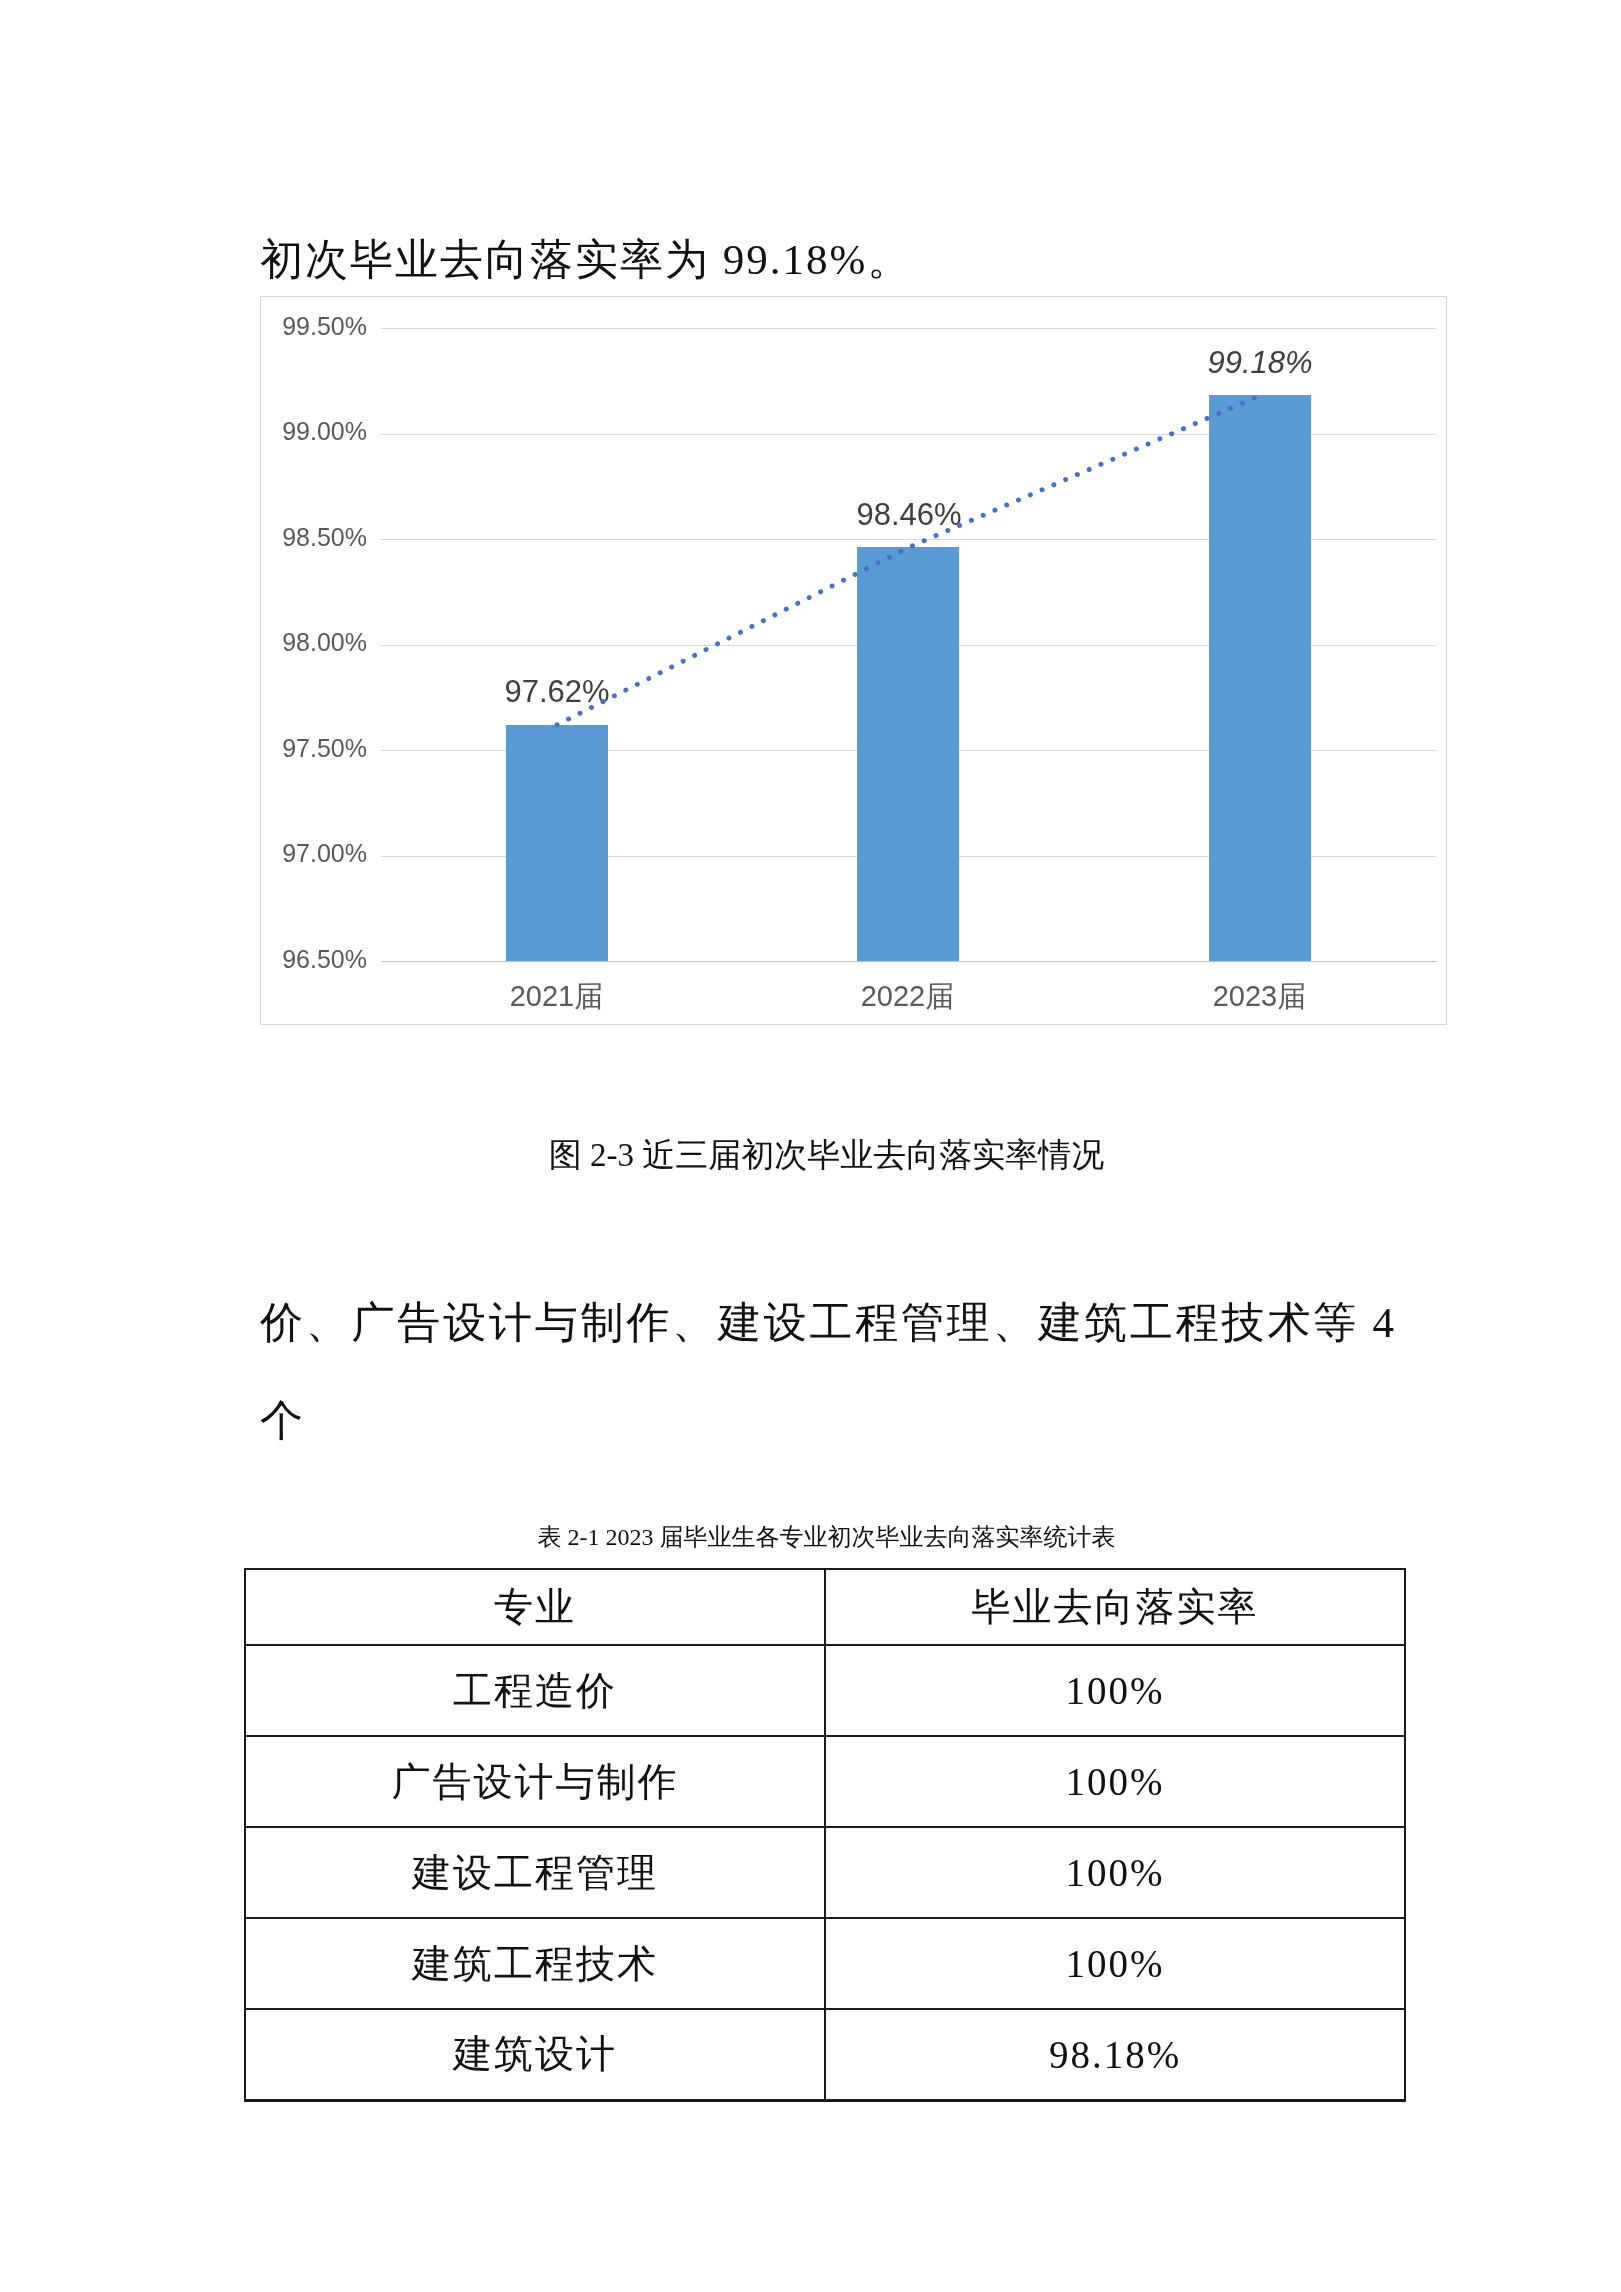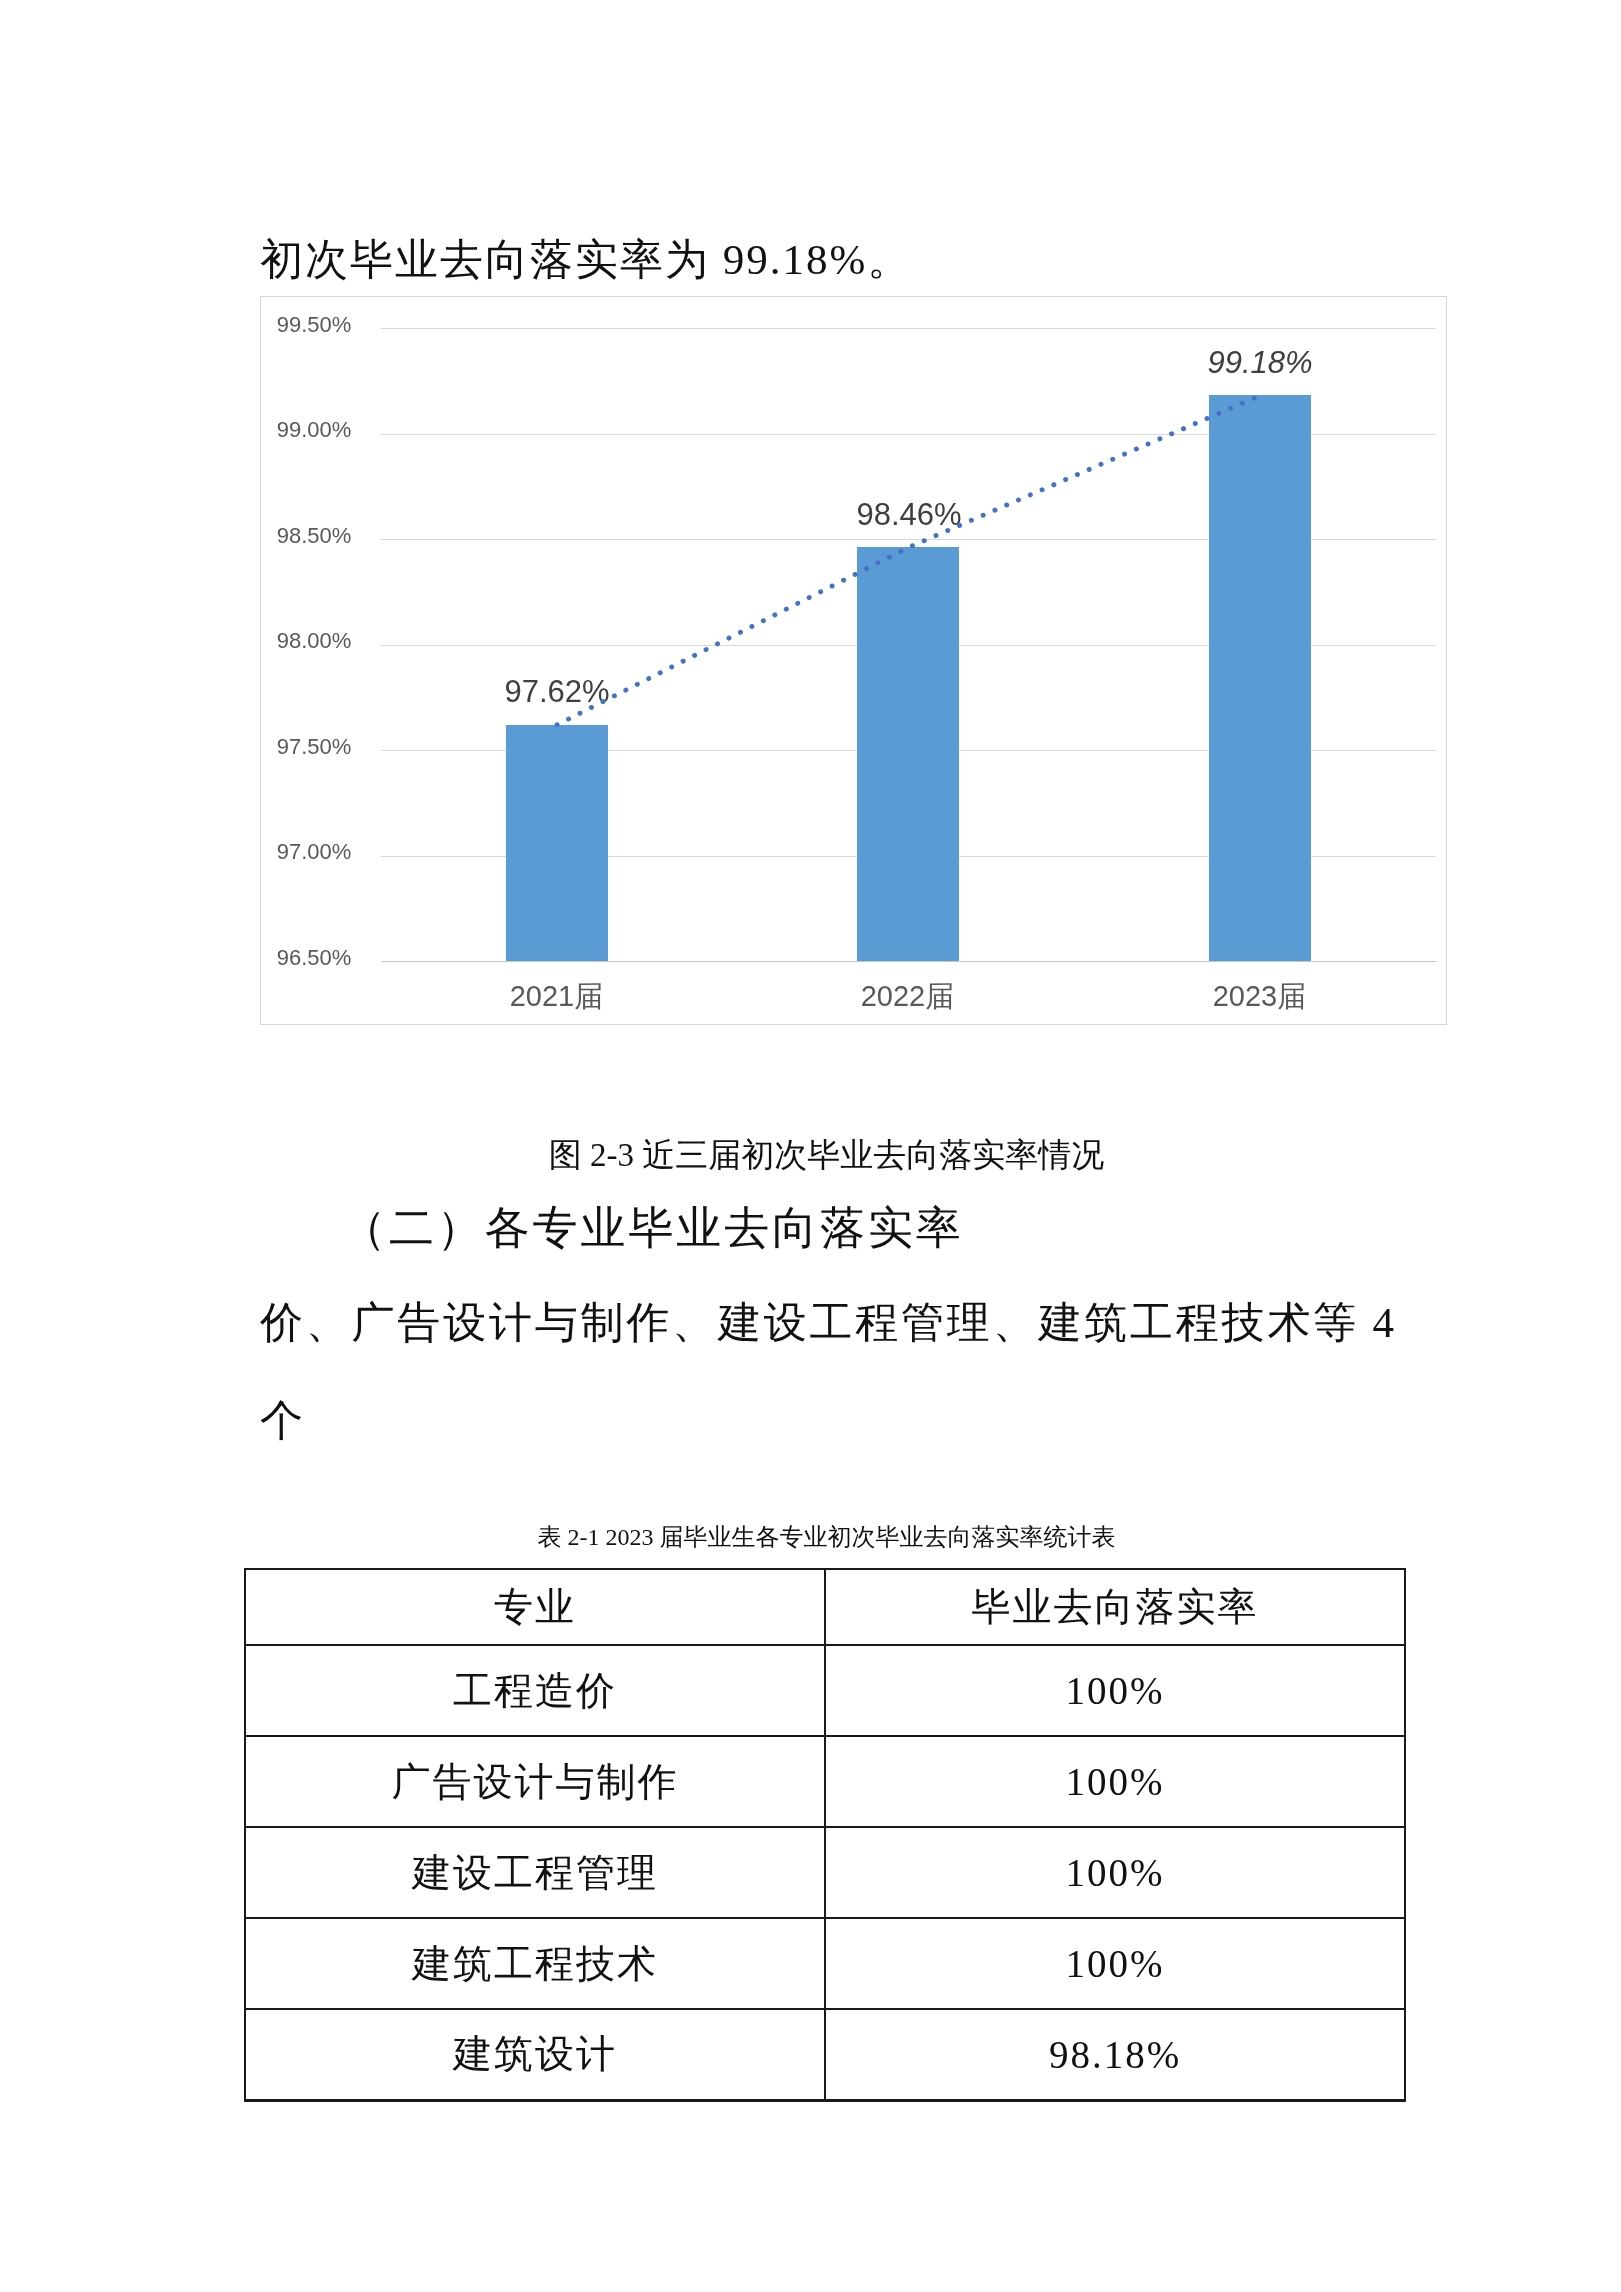--- a/index.html
+++ b/index.html
@@ -81,22 +81,22 @@
   .gridline {
     position: absolute;
     left: 0; width: 100%;
     height: 1px;
     background: #d9d9d9;
   }
   .gridline.baseline { background: #c6c6c6; }
   .y-tick {
     position: absolute;
     left: 0; width: 106px;
-    text-align: center;
-    font-size: 22px;
+    text-align: right;
+    font-size: 25px;
     color: #595959;
   }
   .bar {
     position: absolute;
     bottom: 0;
     width: 102px;
     background: #5b9bd5;
   }
   .bar-label {
     position: absolute;
@@ -179,21 +179,20 @@
       </div>
     <div id="catlabels">
         <div class="cat-label" style="left: 178px;">2021届</div>
         <div class="cat-label" style="left: 529px;">2022届</div>
         <div class="cat-label" style="left: 881px;">2023届</div>
       </div>
   </div>
 
   <div class="figure-caption">图 2-3 近三届初次毕业去向落实率情况</div>
 
-  <div class="section-heading">（二）各专业毕业去向落实率</div>
 
   <div class="paragraph">
     <div class="pline">价、广告设计与制作、建设工程管理、建筑工程技术等 4 个</div>
   </div>
 
   <div class="table-caption">表 2-1 2023 届毕业生各专业初次毕业去向落实率统计表</div>
 
   <table class="stat-table">
     <thead>
       <tr>

